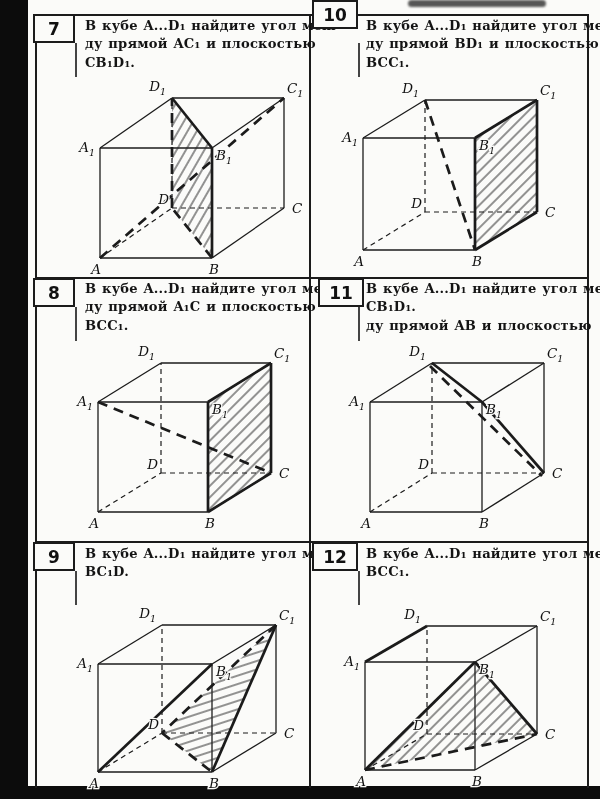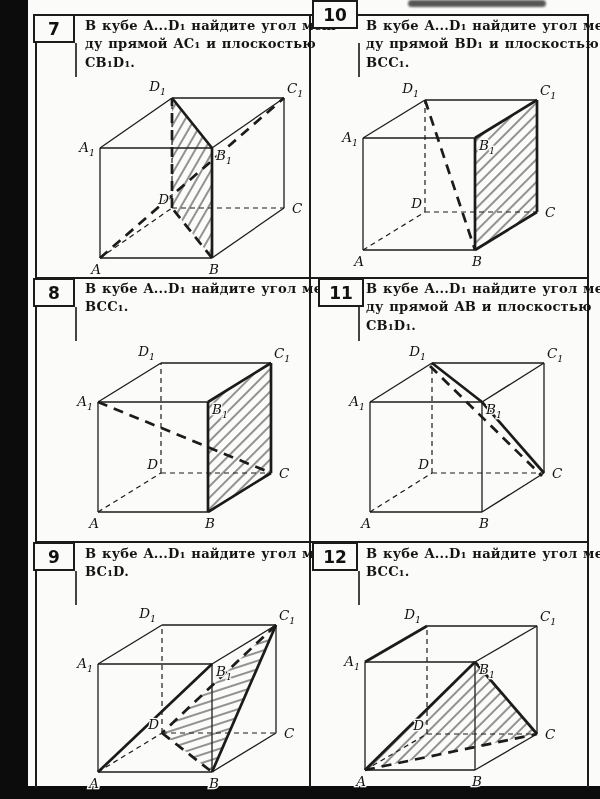--- a/index.html
+++ b/index.html
@@ -129,20 +129,21 @@
       <text x="358" y="142" text-anchor="end" class="vlabel"><tspan>A</tspan><tspan font-size="9.5" dy="3.5">1</tspan></text>
       <text x="479" y="150" text-anchor="start" class="vlabel"><tspan>B</tspan><tspan font-size="9.5" dy="3.5">1</tspan></text>
       <text x="540" y="95" text-anchor="start" class="vlabel"><tspan>C</tspan><tspan font-size="9.5" dy="3.5">1</tspan></text>
       <text x="419" y="93" text-anchor="end" class="vlabel"><tspan>D</tspan><tspan font-size="9.5" dy="3.5">1</tspan></text>
     </svg>
 
   <div class="numbox" style="left:33px;top:278px;width:42px;">8</div>
   <div class="stub" style="left:75px;top:307px;"></div>
   <div class="ptext" style="left:85px;top:280px;">
     <div class="ln">В кубе A...D₁ найдите угол меж-</div>
+    <div class="ln">ду прямой A₁C и плоскостью</div>
     <div class="ln">BCC₁.</div>
   </div>
   <svg class="fig" id="fig-1" style="left:30px;top:340px;width:270px;height:200px;" viewBox="30 340 270 200">
       <line x1="98" y1="512" x2="208" y2="512" stroke="#1b1b1b" stroke-width="1.3"></line>
       <line x1="208" y1="512" x2="271" y2="473" stroke="#1b1b1b" stroke-width="1.3"></line>
       <line x1="271" y1="473" x2="271" y2="363" stroke="#1b1b1b" stroke-width="1.3"></line>
       <line x1="98" y1="512" x2="98" y2="402" stroke="#1b1b1b" stroke-width="1.3"></line>
       <line x1="208" y1="512" x2="208" y2="402" stroke="#1b1b1b" stroke-width="1.3"></line>
       <line x1="98" y1="402" x2="208" y2="402" stroke="#1b1b1b" stroke-width="1.3"></line>
       <line x1="208" y1="402" x2="271" y2="363" stroke="#1b1b1b" stroke-width="1.3"></line>
@@ -164,22 +165,22 @@
       <text x="93" y="406" text-anchor="end" class="vlabel"><tspan>A</tspan><tspan font-size="9.5" dy="3.5">1</tspan></text>
       <text x="212" y="414" text-anchor="start" class="vlabel"><tspan>B</tspan><tspan font-size="9.5" dy="3.5">1</tspan></text>
       <text x="274" y="358" text-anchor="start" class="vlabel"><tspan>C</tspan><tspan font-size="9.5" dy="3.5">1</tspan></text>
       <text x="155" y="356" text-anchor="end" class="vlabel"><tspan>D</tspan><tspan font-size="9.5" dy="3.5">1</tspan></text>
     </svg>
 
   <div class="numbox" style="left:318px;top:278px;width:46px;">11</div>
   <div class="stub" style="left:358px;top:307px;"></div>
   <div class="ptext" style="left:366px;top:280px;">
     <div class="ln">В кубе A...D₁ найдите угол меж-</div>
+    <div class="ln">CB₁D₁.</div>
     <div class="ln">ду прямой AB и плоскостью</div>
-    <div class="ln">CB₁D₁.</div>
   </div>
   <svg class="fig" id="fig-4" style="left:310px;top:340px;width:272px;height:200px;" viewBox="310 340 272 200">
       <line x1="370" y1="512" x2="482" y2="512" stroke="#1b1b1b" stroke-width="1.3"></line>
       <line x1="482" y1="512" x2="544" y2="473" stroke="#1b1b1b" stroke-width="1.3"></line>
       <line x1="544" y1="473" x2="544" y2="363" stroke="#1b1b1b" stroke-width="1.3"></line>
       <line x1="370" y1="512" x2="370" y2="402" stroke="#1b1b1b" stroke-width="1.3"></line>
       <line x1="482" y1="512" x2="482" y2="402" stroke="#1b1b1b" stroke-width="1.3"></line>
       <line x1="370" y1="402" x2="482" y2="402" stroke="#1b1b1b" stroke-width="1.3"></line>
       <line x1="482" y1="402" x2="544" y2="363" stroke="#1b1b1b" stroke-width="1.3"></line>
       <line x1="544" y1="363" x2="432" y2="363" stroke="#1b1b1b" stroke-width="1.3"></line>

